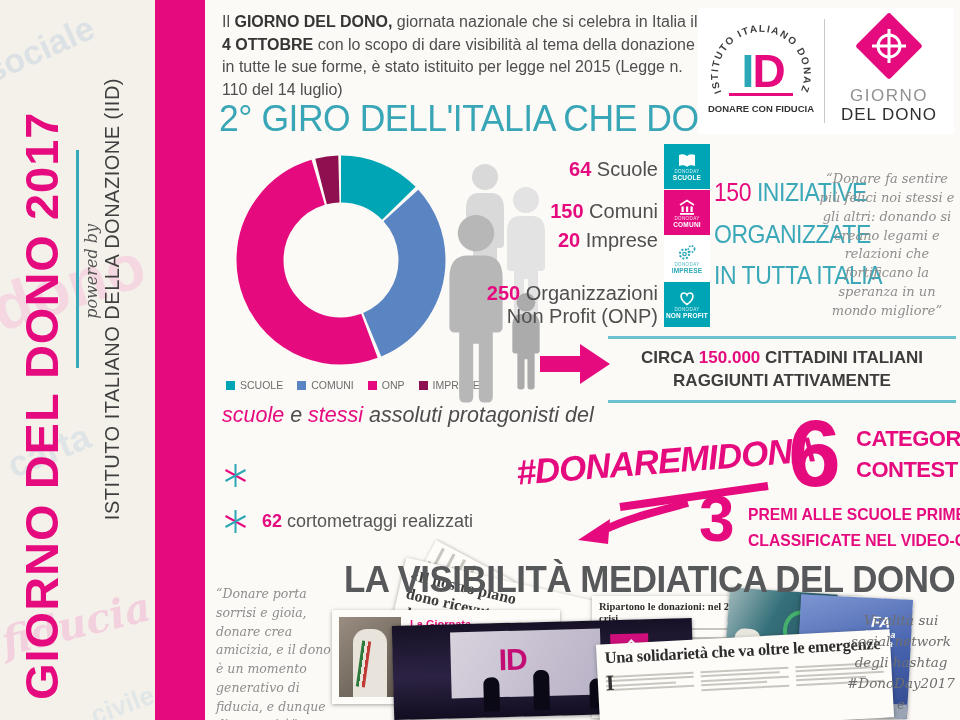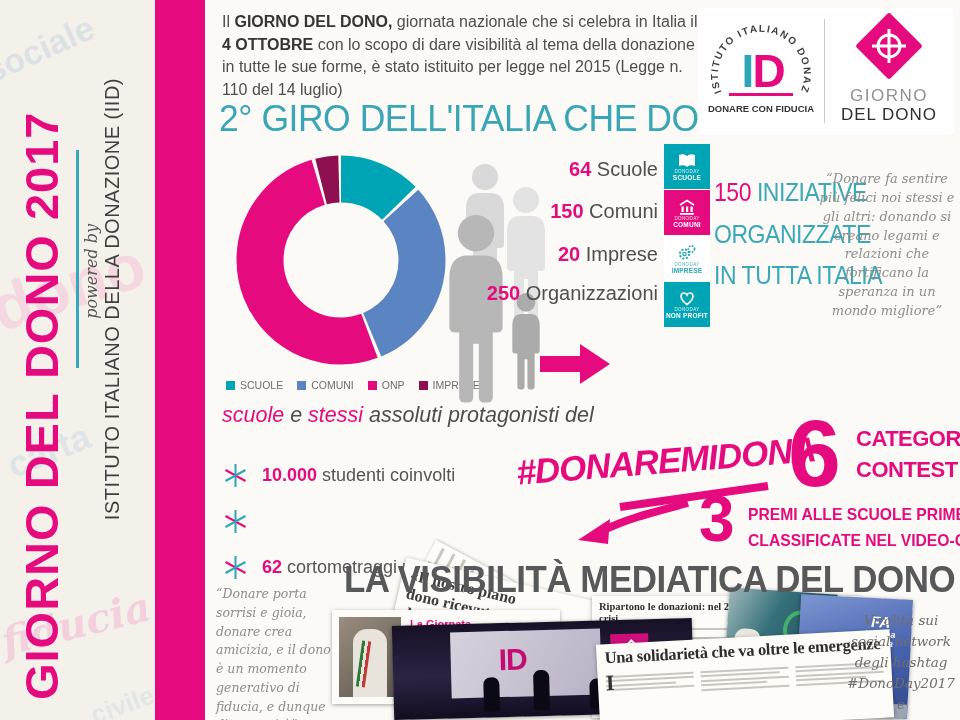--- a/index.html
+++ b/index.html
@@ -221,23 +221,24 @@
     </defs>
     <use href="#person-shape" transform="translate(88,37)" fill="#e3e3e3"></use>
     <use href="#person-shape" transform="translate(47,14)" fill="#d9d9d9"></use>
     <use href="#person-shape" transform="translate(38,65) scale(1.4)" fill="#b7b7b7"></use>
     <use href="#person-shape" transform="translate(88,143) scale(0.72)" fill="#ababab"></use>
   </svg>
 
   <div id="stats" class="abs">
     <div class="stat-line" style="top:6px;"><span class="num">64</span><span> Scuole</span></div>
     <div class="stat-line" style="top:48px;"><span class="num">150</span><span> Comuni</span></div>
-    <div class="stat-line" style="top:91px;"><span class="num">20</span><span> Imprese</span></div>
+    <div class="stat-line" style="top:77px;"><span class="num">20</span><span> Imprese</span></div>
     <div class="stat-line" style="top:130px;line-height:1.15;">
       <span class="num">250</span><span> Organizzazioni</span><br>
+      <span>Non Profit (ONP)</span>
     </div>
   </div>
 
   <div id="badges" class="abs">
     <div class="badge" style="background: rgb(0, 165, 181); color: rgb(255, 255, 255);">
       <svg width="20" height="17" viewBox="0 0 20 17">
         <path d="M2 3 C5.5 1.5 8.5 2.3 10 4.2 C11.5 2.3 14.5 1.5 18 3 L18 14 C14.5 12.6 11.5 13.4 10 15 C8.5 13.4 5.5 12.6 2 14 Z" fill="currentColor"></path>
         <path d="M10 4.2 L10 15" stroke-width="1" style="stroke:inherit;" stroke="rgba(0,0,0,.25)"></path>
       </svg>
       <span class="sm">DONODAY</span>
@@ -278,34 +279,34 @@
     <span>IN TUTTA ITALIA</span>
   </div>
 
   <div id="papa-quote" class="abs script">
     <span>“Donare fa sentire più felici noi stessi e gli altri: donando si creano legami e relazioni che fortificano la speranza in un mondo migliore”</span><br>
   </div>
 
   <svg id="big-arrow" class="abs" width="72" height="44" viewBox="0 0 72 44">
     <polygon points="0,14 40,14 40,2 70,22 40,42 40,30 0,30" fill="#e50b7f"></polygon>
   </svg>
+  <div id="reach" class="abs">
+    <div class="tealline"></div>
+    <div id="reach-text">
+      <span>CIRCA </span><span class="magenta">150.000</span><span> CITTADINI ITALIANI</span><br>
+      <span>RAGGIUNTI ATTIVAMENTE</span>
+    </div>
+    <div class="tealline"></div>
+  </div>
 
   <div id="protagonisti" class="abs">
     <span class="magenta">scuole</span><span> e </span><span class="magenta">stessi</span><span> assoluti protagonisti del</span><br>
   </div>
 
   <div id="bullets" class="abs">
-    <div class="bullet">
-      <svg width="27" height="27" viewBox="0 0 27 27">
-        <path d="M13.5 2 L13.5 25" stroke="#2ba7b6" stroke-width="2"></path>
-        <path d="M3.5 8 L23.5 19" stroke="#e50b7f" stroke-width="2"></path>
-        <path d="M3.5 19 L23.5 8" stroke="#2ba7b6" stroke-width="2"></path>
-      </svg>
-      <span><span class="num">10.000</span><span> studenti coinvolti</span></span>
-    </div>
     <div class="bullet">
       <svg width="27" height="27" viewBox="0 0 27 27">
         <path d="M13.5 2 L13.5 25" stroke="#2ba7b6" stroke-width="2"></path>
         <path d="M3.5 8 L23.5 19" stroke="#e50b7f" stroke-width="2"></path>
         <path d="M3.5 19 L23.5 8" stroke="#2ba7b6" stroke-width="2"></path>
       </svg>
     </div>
     <div class="bullet">
       <svg width="27" height="27" viewBox="0 0 27 27">
         <path d="M13.5 2 L13.5 25" stroke="#2ba7b6" stroke-width="2"></path>

